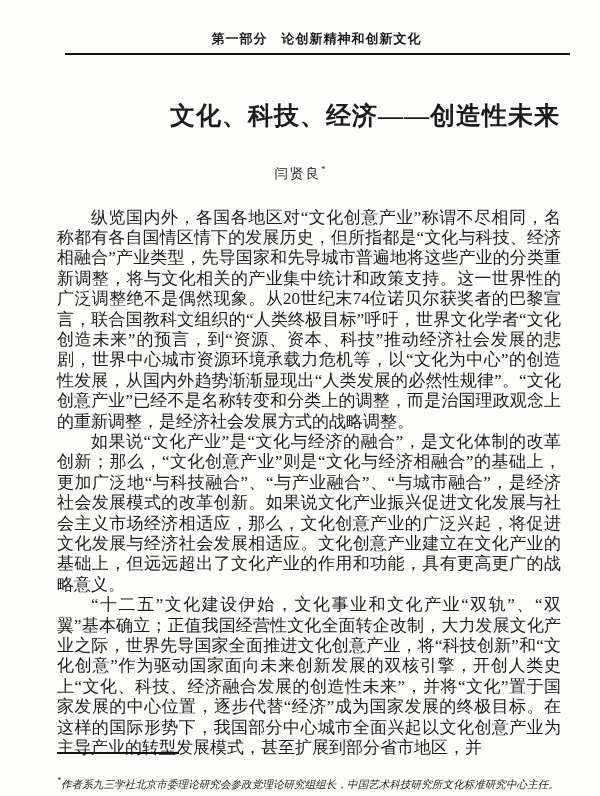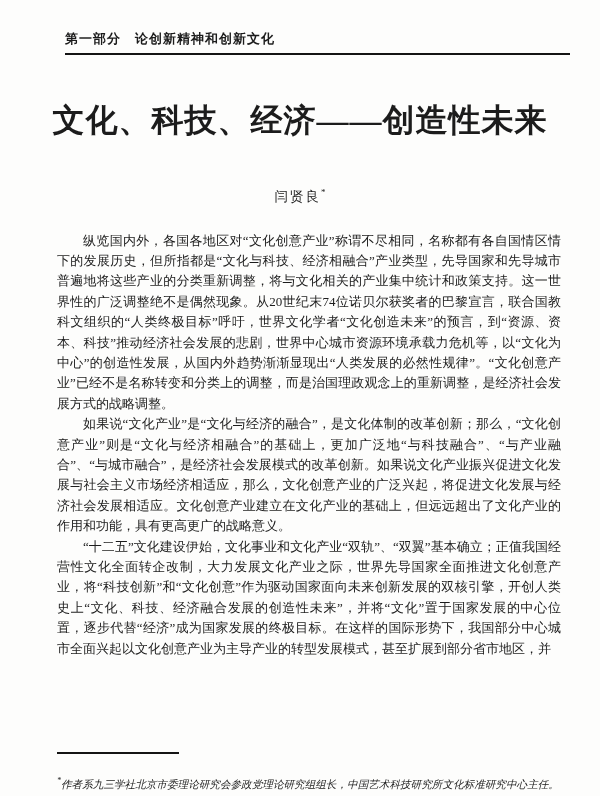--- a/index.html
+++ b/index.html
@@ -12,51 +12,51 @@
     width: 600px;
     height: 796px;
     background: #fdfdfc;
     overflow: hidden;
     font-family: "Liberation Serif", serif;
     color: #1c1c1c;
     box-sizing: border-box;
   }
   .running-header {
     margin: 30px 32px 4px 65px;
-    text-align: left;
+    text-align: center;
     font-size: 13px;
     font-weight: bold;
     letter-spacing: 1px;
     white-space: pre;
   }
   .header-rule {
     margin: 5px 30px 0 65px;
     border-top: 2px solid #141414;
     height: 0;
   }
   .title {
     margin: 44px 40px 0 40px;
-    text-align: center;
-    font-size: 32px;
+    text-align: right;
+    font-size: 25px;
     font-weight: bold;
     letter-spacing: 1px;
   }
   .byline {
-    margin-top: 44px;
+    margin-top: 32px;
     text-align: center;
     font-size: 13.5px;
     letter-spacing: 2px;
   }
   .byline sup {
     font-size: 9px;
     letter-spacing: 0;
   }
   .body-text {
     margin: 25px 39px 0 57px;
-    font-size: 13px;
+    font-size: 17px;
     line-height: 20.4px;
     text-align: justify;
     text-justify: inter-ideograph;
   }
   .body-text p {
     margin: 0;
     padding: 0;
     text-indent: 2em;
   }
   .footnote-area {

